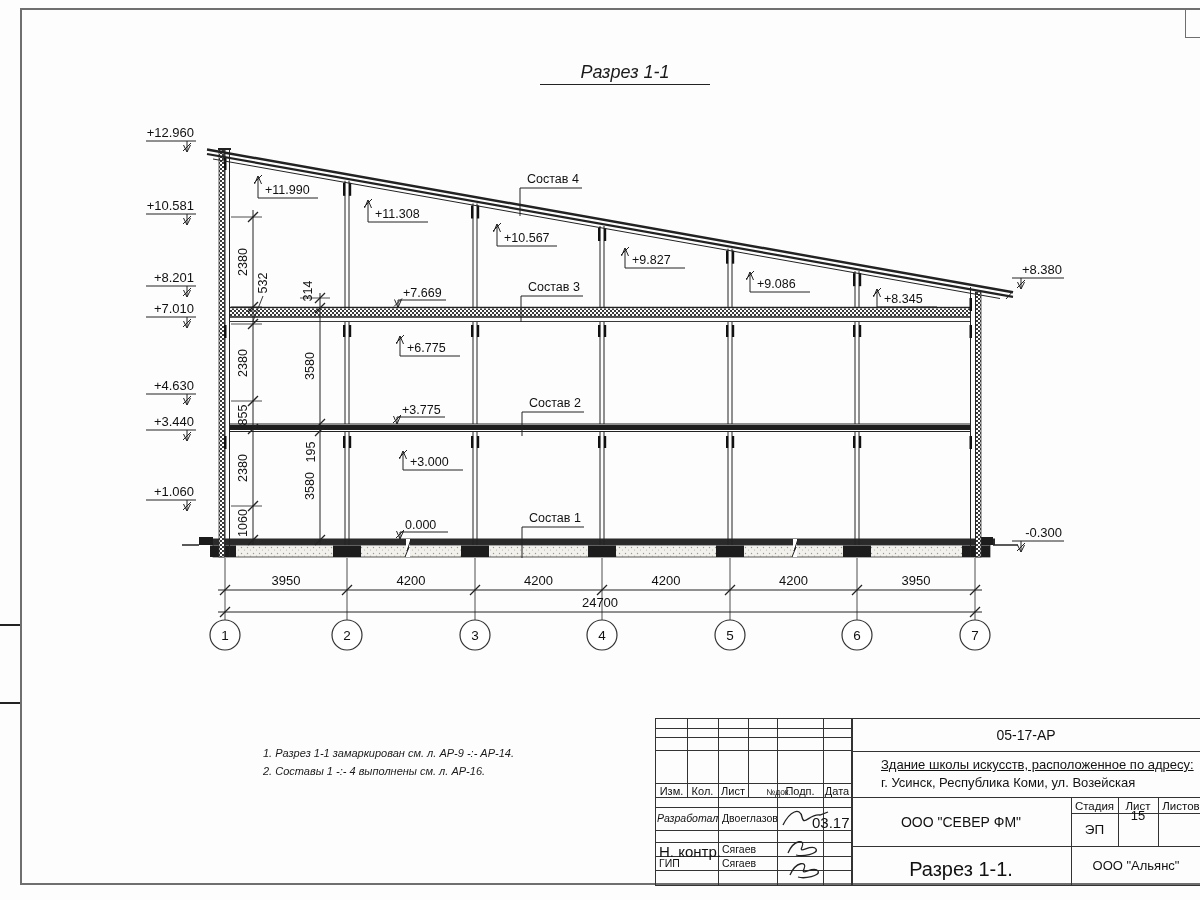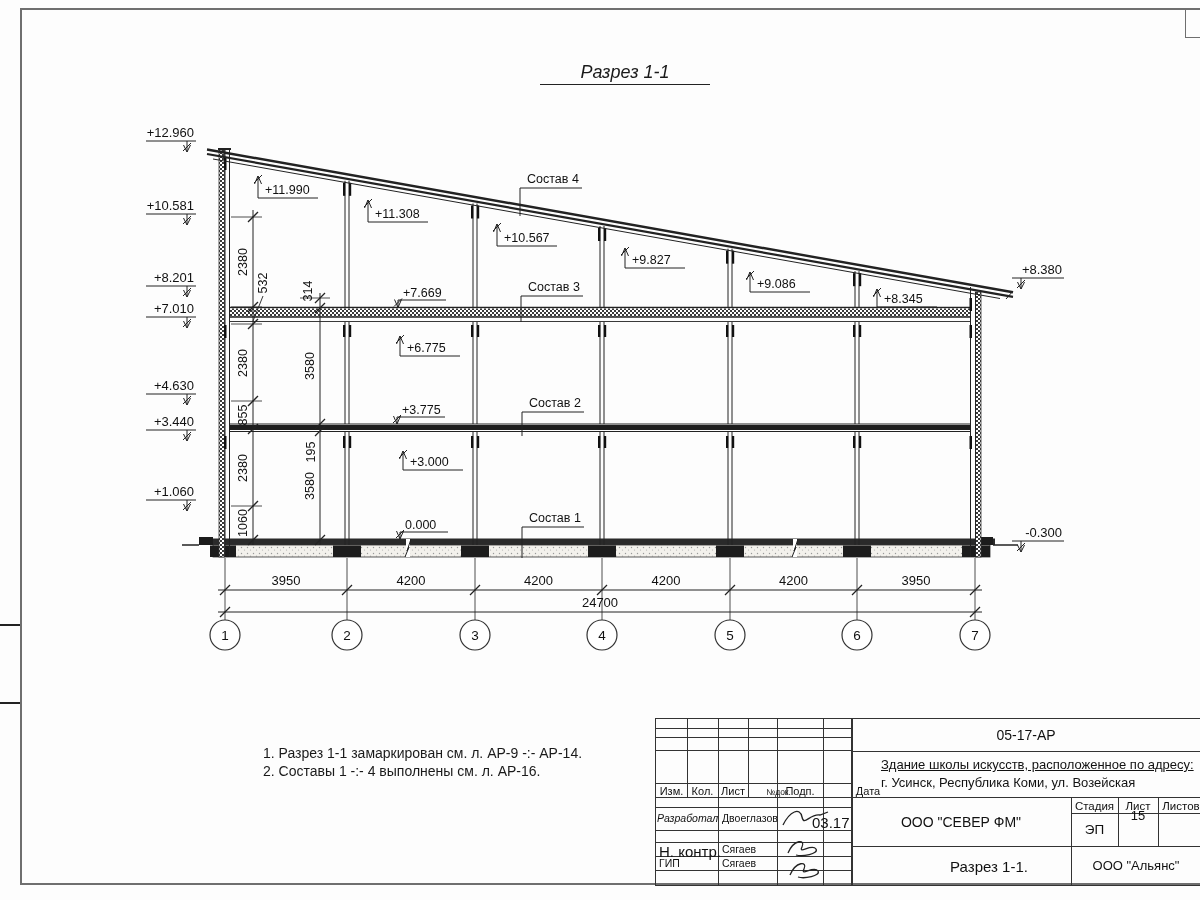--- a/index.html
+++ b/index.html
@@ -3,21 +3,21 @@
 <meta charset="utf-8">
 <style>
   html,body{margin:0;padding:0;}
   body{width:1200px;height:900px;background:#fdfdfd;position:relative;overflow:hidden;
        font-family:"Liberation Sans",sans-serif;color:#1a1a1a;}
   .abs{position:absolute;}
   .fr{position:absolute;background:#6f6f6f;}
   svg text{font-family:"Liberation Sans",sans-serif;}
   #sheet-title{position:absolute;left:540px;top:62px;width:170px;text-align:center;
      font-size:18px;font-style:italic;border-bottom:1.6px solid #222;padding-bottom:1px;}
-  #notes{position:absolute;left:263px;top:744px;font-size:14px;line-height:18px;white-space:nowrap;}
+  #notes{position:absolute;left:263px;top:744px;font-size:11px;line-height:18px;white-space:nowrap;font-style:italic;}
   
   #tb{position:absolute;left:655px;top:718px;width:545px;height:166px;
       border-top:1.6px solid #333;border-left:1.6px solid #333;border-bottom:1.6px solid #333;}
   .tbl{position:absolute;background:#333;}
   .tbt{position:absolute;white-space:nowrap;font-size:11px;color:#111;}
   .cen{text-align:center;}
 </style>
 </head>
 <body>
 
@@ -379,40 +379,40 @@
 
   <div class="tbl" style="left:195px;top:32px;width:350px;height:1.4px;"></div>
   <div class="tbl" style="left:415px;top:94px;width:130px;height:1.2px;"></div>
   <div class="tbl" style="left:195px;top:127px;width:350px;height:1.4px;"></div>
 
   <div class="tbt cen" style="left:0;top:66px;width:31px;">Изм.</div>
   <div class="tbt cen" style="left:31px;top:66px;width:31px;">Кол.</div>
   <div class="tbt cen" style="left:62px;top:66px;width:30px;">Лист</div>
   <div class="tbt cen" style="left:92px;top:68px;width:29px;font-size:8.5px;margin-left:16px;">№док.</div>
   <div class="tbt cen" style="left:121px;top:66px;width:46px;">Подп.</div>
-  <div class="tbt cen" style="left:167px;top:66px;width:28px;padding-left:31px;">Дата</div>
+  <div class="tbt cen" style="left:167px;top:66px;width:28px;">Дата</div>
 
   <div class="tbt" style="left:1px;top:93px;font-size:10.5px;font-style:italic;">Разработал</div>
   <div class="tbt" style="left:66px;top:93px;font-size:10.5px;">Двоеглазов</div>
   <div class="tbt" style="left:156px;top:95px;font-size:15px;">03.17</div>
   <div class="tbt" style="left:3px;top:124px;font-size:15px;">Н. контр.</div>
   <div class="tbt" style="left:66px;top:124px;font-size:10.5px;">Сягаев</div>
   <div class="tbt" style="left:3px;top:138px;font-size:10.5px;">ГИП</div>
   <div class="tbt" style="left:66px;top:138px;font-size:10.5px;">Сягаев</div>
 
   <div class="tbt cen" style="left:195px;top:8px;width:350px;font-size:14px;">05-17-АР</div>
   <div class="tbt" style="left:225px;top:38px;font-size:13px;text-decoration:underline;">Здание школы искусств, расположенное по адресу:</div>
   <div class="tbt" style="left:225px;top:56px;font-size:13px;">г. Усинск, Республика Коми, ул. Возейская</div>
   <div class="tbt cen" style="left:195px;top:95px;width:220px;font-size:14px;">ООО "СЕВЕР ФМ"</div>
   <div class="tbt cen" style="left:415px;top:81px;width:47px;font-size:11.5px;">Стадия</div>
   <div class="tbt cen" style="left:462px;top:81px;width:40px;font-size:11.5px;">Лист</div>
   <div class="tbt cen" style="left:502px;top:81px;width:46px;font-size:11.5px;">Листов</div>
   <div class="tbt cen" style="left:415px;top:103px;width:47px;font-size:13.5px;">ЭП</div>
   <div class="tbt cen" style="left:462px;top:89px;width:40px;font-size:13px;">15</div>
-  <div class="tbt cen" style="left:195px;top:139px;width:220px;font-size:15px;padding-left:28px;">Разрез 1-1.</div>
+  <div class="tbt cen" style="left:195px;top:139px;width:220px;font-size:20px;">Разрез 1-1.</div>
   <div class="tbt cen" style="left:415px;top:139px;width:130px;font-size:13px;">ООО "Альянс"</div>
 
   <svg width="50" height="28" style="position:absolute;left:124px;top:86px;">
     <path d="M3 20 C10 6, 20 2, 22 12 C24 22, 30 8, 40 10 L48 7" stroke="#222" stroke-width="1.3" fill="none"></path>
   </svg>
   <svg width="46" height="46" style="position:absolute;left:126px;top:118px;">
     <path d="M6 16 C12 2, 24 2, 20 10 C16 18, 30 6, 34 12 C37 17, 20 20, 14 18" stroke="#222" stroke-width="1.3" fill="none"></path>
     <path d="M8 38 C14 24, 26 24, 22 32 C18 40, 32 28, 36 34 C39 39, 22 42, 16 40" stroke="#222" stroke-width="1.3" fill="none"></path>
   </svg>
 </div>

